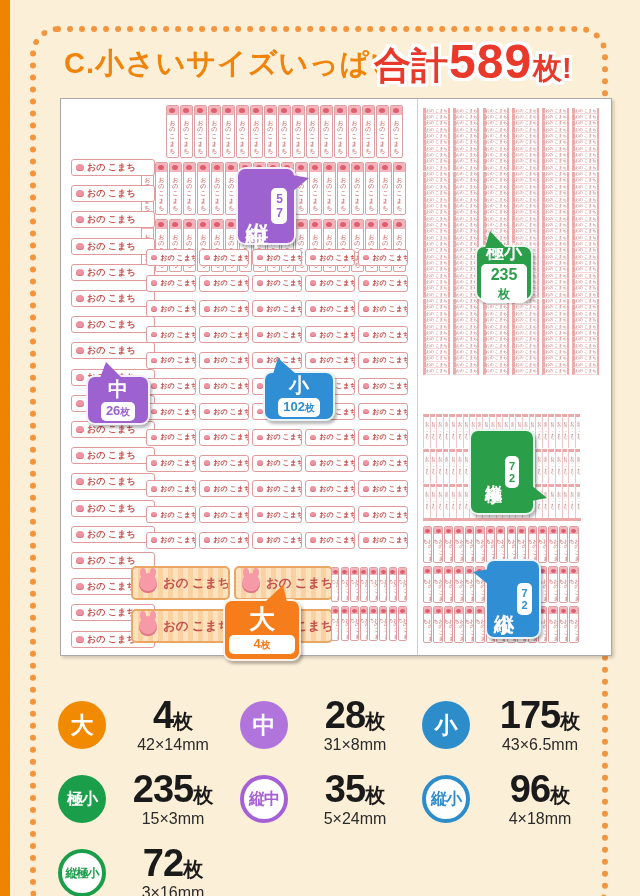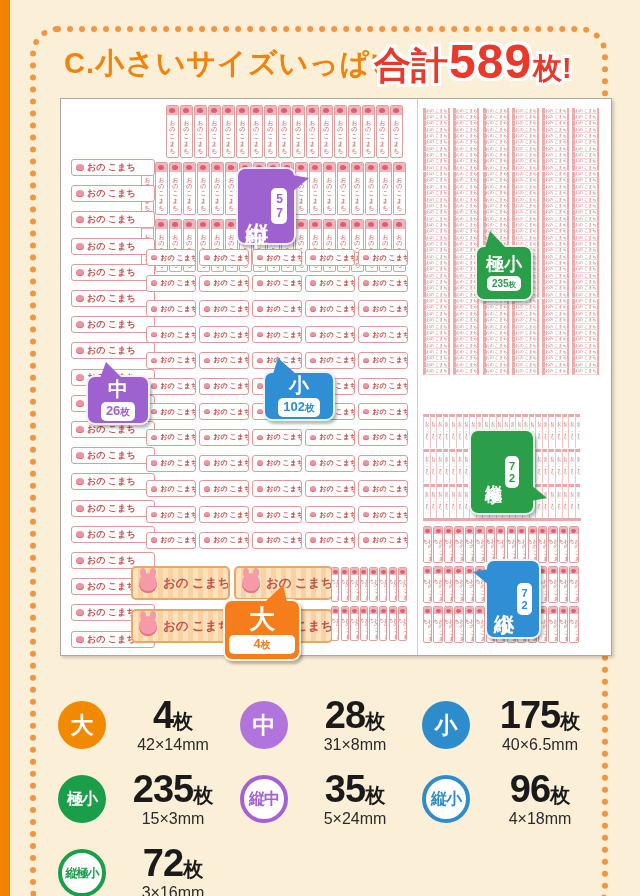--- a/index.html
+++ b/index.html
@@ -103,21 +103,21 @@
   .bunit{font-size:.75em;}
   .tail{position:absolute;width:0;height:0;}
 
   .b-tate-chu{left:175px;top:68px;width:60px;height:78px;background:#9d62d0;}
   .b-tate-chu .blabel{font-size:23px;}
   .b-tate-chu .bcount{font-size:12px;}
   .b-tate-chu .tail{right:-15px;top:6px;border-left:17px solid #9d62d0;border-top:3px solid transparent;border-bottom:14px solid transparent;}
 
   .b-goku-sho{left:414px;top:146px;width:58px;height:56px;background:#2b9e4a;}
   .b-goku-sho .blabel{font-size:18px;}
-  .b-goku-sho .bcount{font-size:10px;}
+  .b-goku-sho .bcount{font-size:16px;}
   .b-goku-sho .tail{top:-16px;left:8px;border-left:5px solid transparent;border-right:16px solid transparent;border-bottom:17px solid #2b9e4a;}
 
   .b-chu{left:25px;top:276px;width:64px;height:50px;background:#9d62d0;}
   .b-chu .blabel{font-size:20px;}
   .b-chu .bcount{font-size:13px;}
   .b-chu .tail{top:-15px;left:12px;border-left:6px solid transparent;border-right:16px solid transparent;border-bottom:16px solid #9d62d0;}
 
   .b-sho{left:202px;top:272px;width:72px;height:50px;background:#2f8ed4;}
   .b-sho .blabel{font-size:20px;}
   .b-sho .bcount{font-size:13px;}
@@ -2248,21 +2248,21 @@
           <span class="lsize">31×8mm</span>
         </span>
       </div>
       <div class="litem len1">
         <span class="lcir" style="background:#2d8dcb;color:#fff;">小</span>
         <span class="lcol">
           <span class="lrow">
             <span class="lnum">175</span>
             <span class="lunit">枚</span>
           </span>
-          <span class="lsize">40×6.5mm</span>
+          <span class="lsize">43×6.5mm</span>
         </span>
       </div>
       <div class="litem len2">
         <span class="lcir" style="background:#1a9e49;color:#fff;">極小</span>
         <span class="lcol">
           <span class="lrow">
             <span class="lnum">235</span>
             <span class="lunit">枚</span>
           </span>
           <span class="lsize">15×3mm</span>

